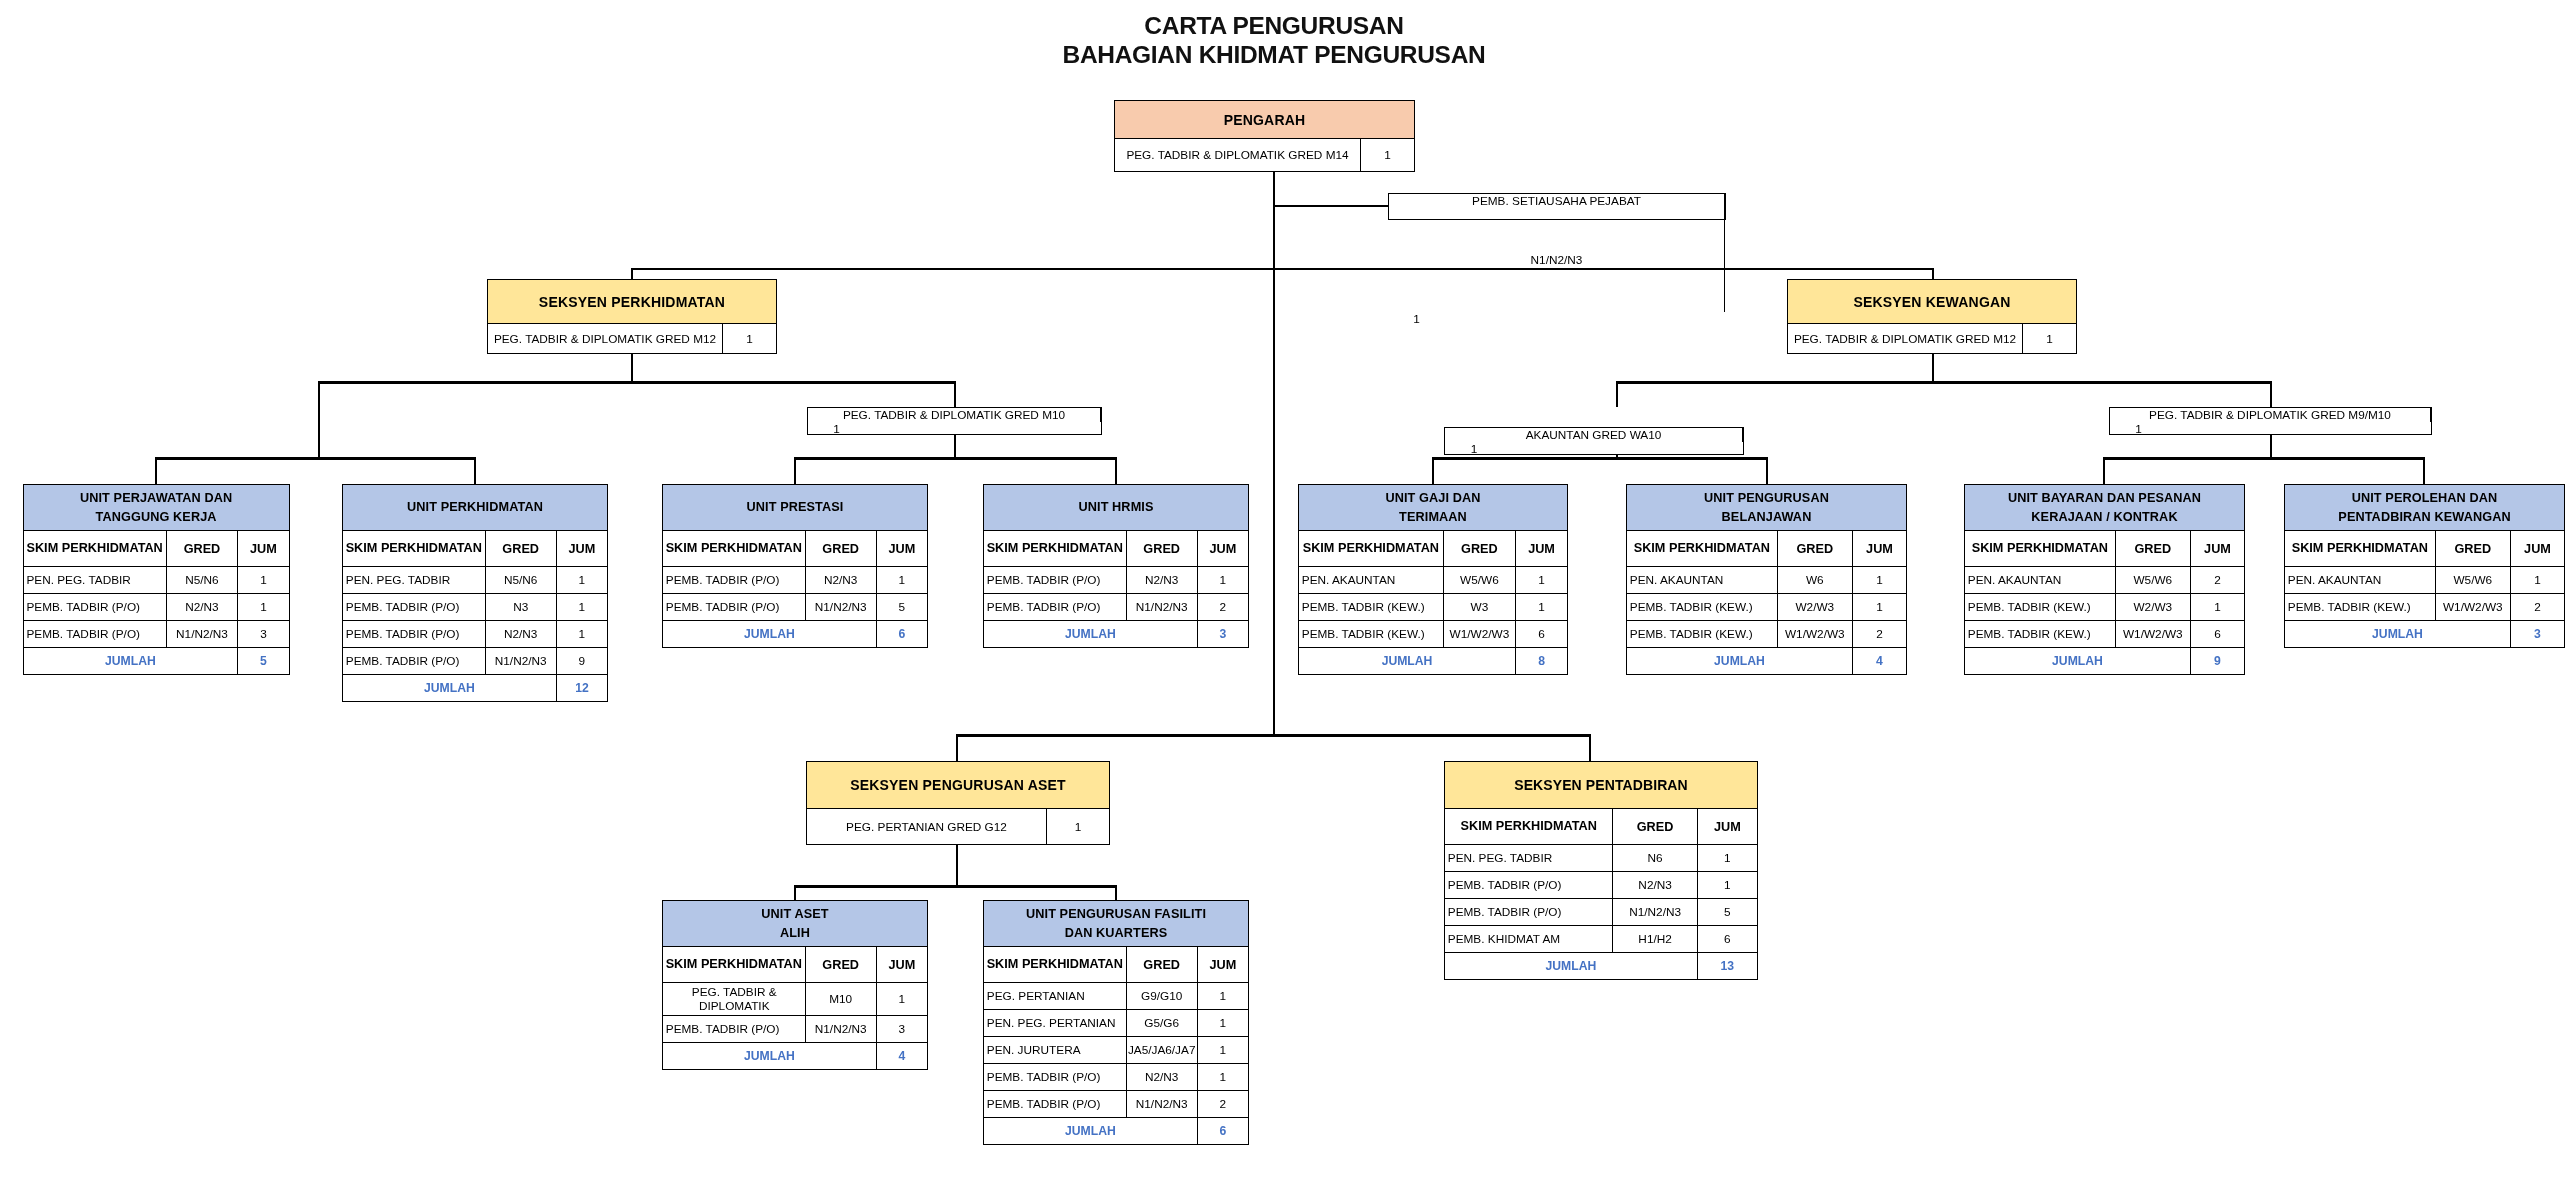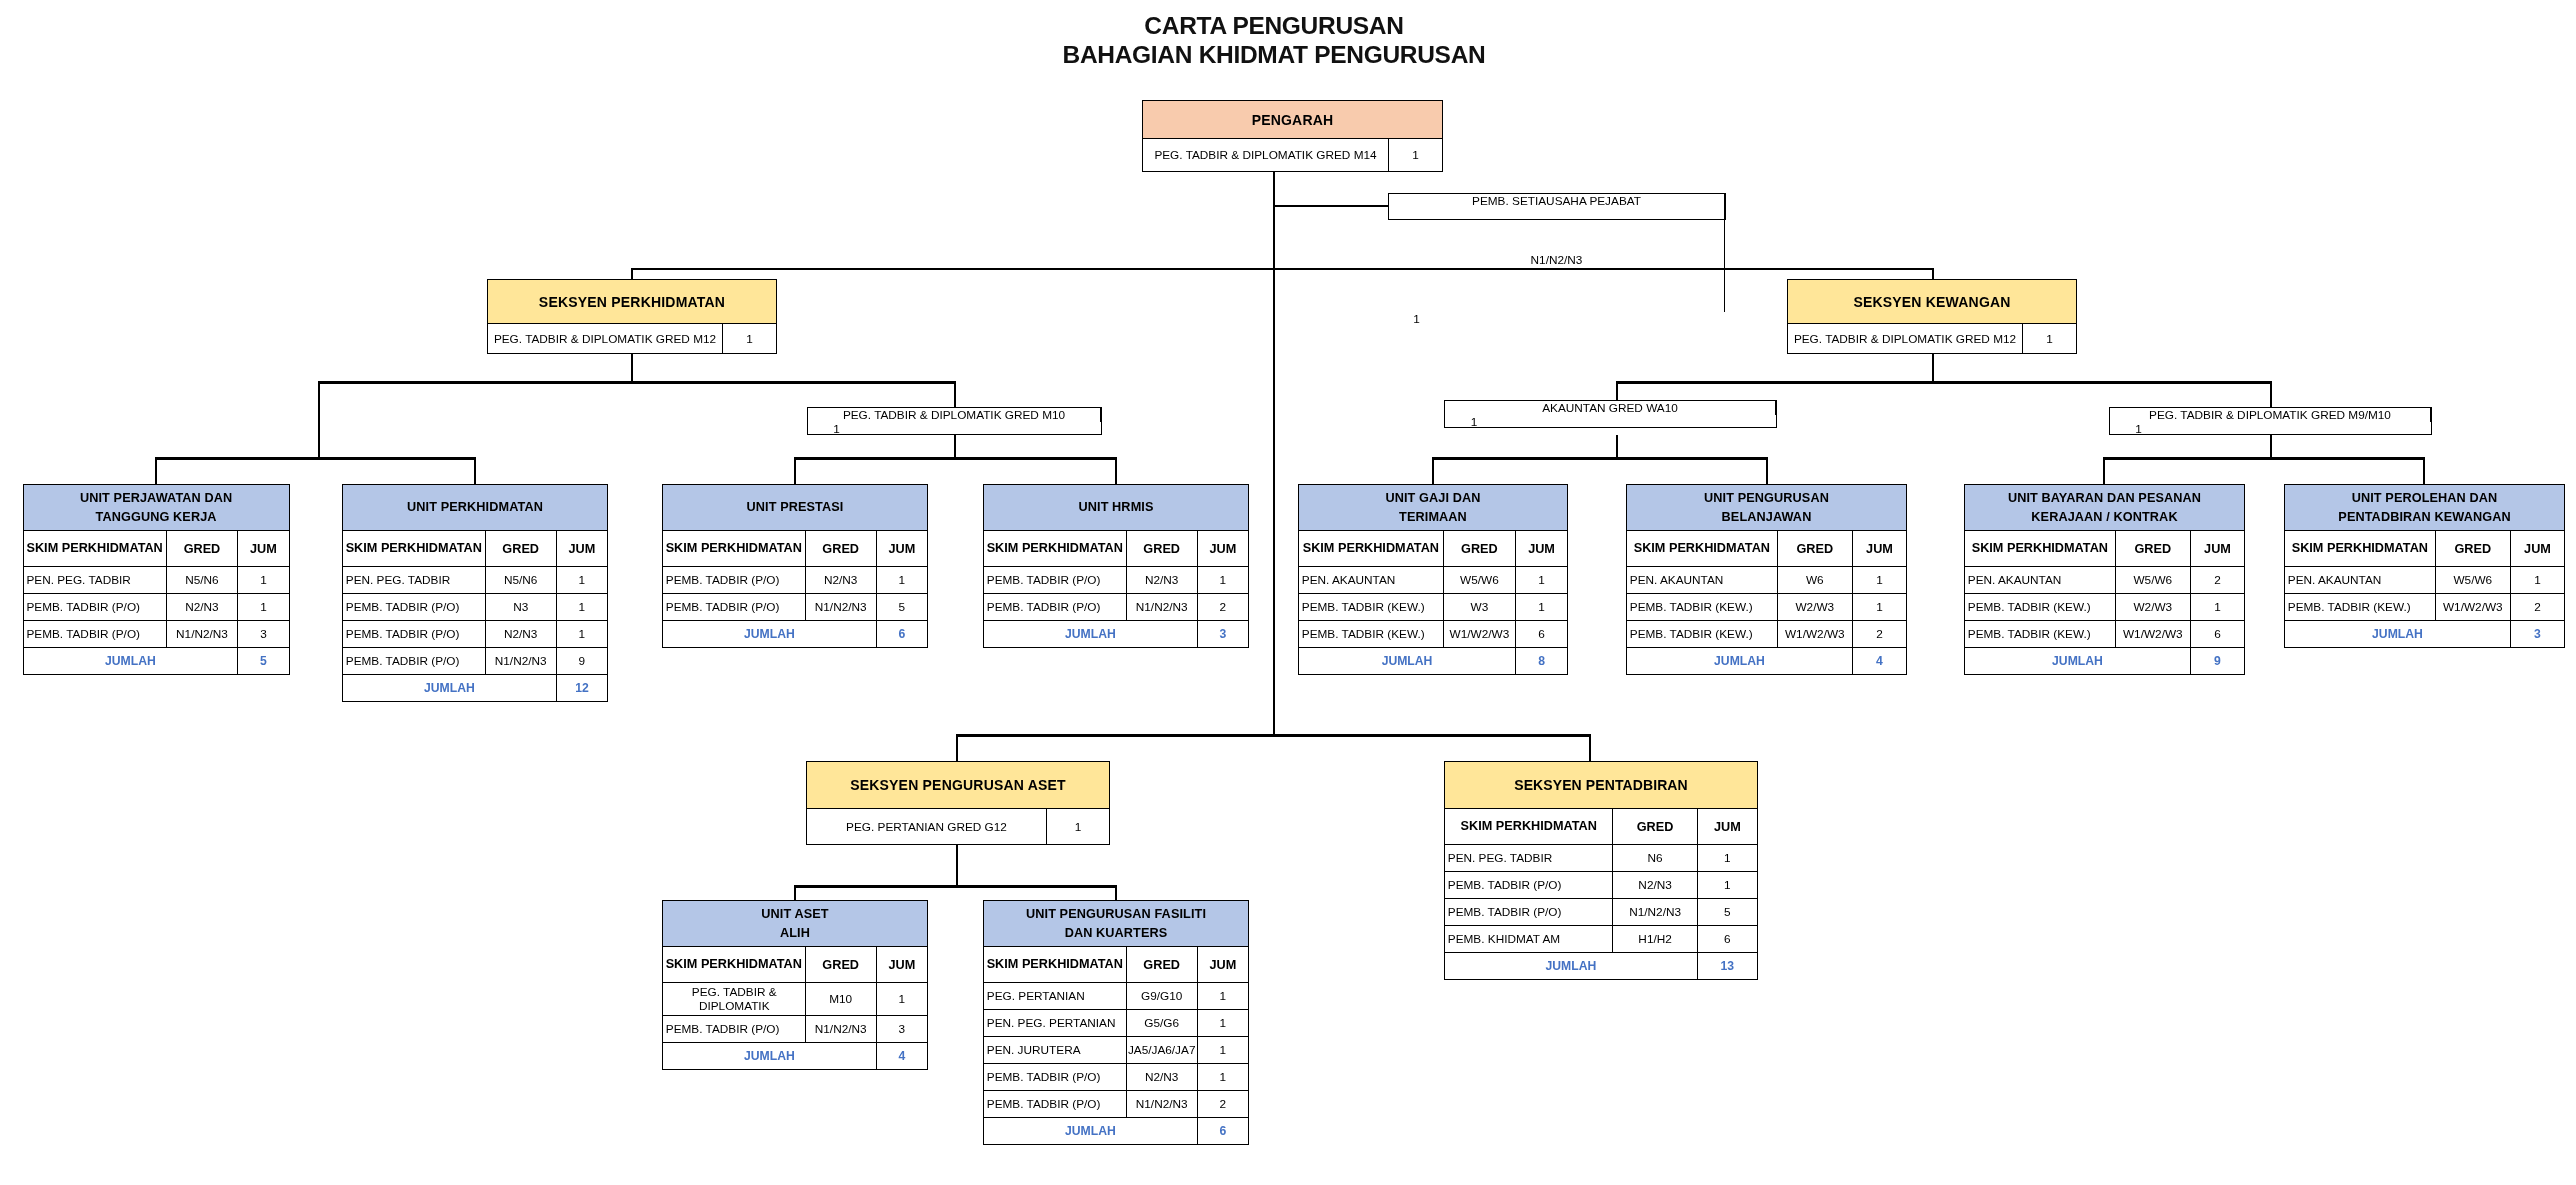--- a/index.html
+++ b/index.html
@@ -90,21 +90,21 @@
   <div class="line" style="left:2103px;top:457px;width:1.9px;height:27px"></div>
   <div class="line" style="left:2423px;top:457px;width:1.9px;height:27px"></div>
   <div class="line" style="left:956px;top:734px;width:634px;height:2.8px"></div>
   <div class="line" style="left:956px;top:734px;width:1.9px;height:27px"></div>
   <div class="line" style="left:1589px;top:734px;width:1.9px;height:27px"></div>
   <div class="line" style="left:956px;top:843px;width:1.9px;height:43px"></div>
   <div class="line" style="left:794px;top:885px;width:322px;height:2.8px"></div>
   <div class="line" style="left:794px;top:885px;width:1.9px;height:15px"></div>
   <div class="line" style="left:1115px;top:885px;width:1.9px;height:15px"></div>
 
-  <div class="sbox" style="left:1142px;top:100px;width:301px">
+  <div class="sbox" style="left:1114px;top:100px;width:301px">
     <div class="sttl peach" style="height:37px">PENGARAH</div>
     <div class="orow" style="height:33px">
       <div class="olabel">PEG. TADBIR &amp; DIPLOMATIK GRED M14</div>
       <div class="ocount">1</div>
     </div>
   </div>
 
   <div class="obox" style="left:1388px;top:193px;width:338px;height:27px">
     <div class="olabel">PEMB. SETIAUSAHA PEJABAT</div>
     <div class="olabel" style="flex:0 0 104px">N1/N2/N3</div>
@@ -124,21 +124,21 @@
     <div class="orow">
       <div class="olabel">PEG. TADBIR &amp; DIPLOMATIK GRED M12</div>
       <div class="ocount">1</div>
     </div>
   </div>
 
   <div class="obox" style="left:807px;top:407px;width:295px;height:28px">
     <div class="olabel">PEG. TADBIR &amp; DIPLOMATIK GRED M10</div>
     <div class="ocount" style="width:57px">1</div>
   </div>
-  <div class="obox" style="left:1444px;top:400px;width:333px;height:28px">
+  <div class="obox" style="left:1444px;top:427px;width:300px;height:28px">
     <div class="olabel">AKAUNTAN GRED WA10</div>
     <div class="ocount" style="width:58px">1</div>
   </div>
   <div class="obox" style="left:2109px;top:407px;width:323px;height:28px">
     <div class="olabel">PEG. TADBIR &amp; DIPLOMATIK GRED M9/M10</div>
     <div class="ocount" style="width:57px">1</div>
   </div>
 
   <div class="sbox" style="left:806px;top:761px;width:304px">
     <div class="sttl yellow" style="height:46px">SEKSYEN PENGURUSAN ASET</div>

